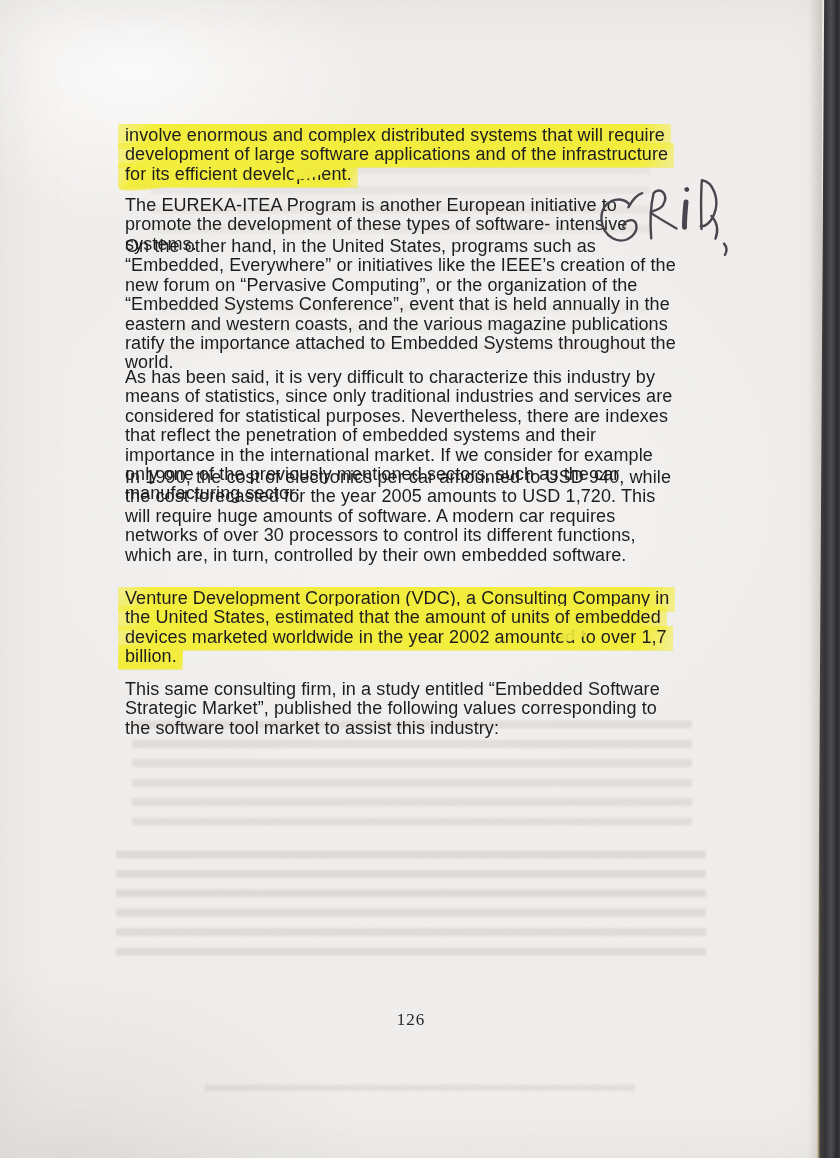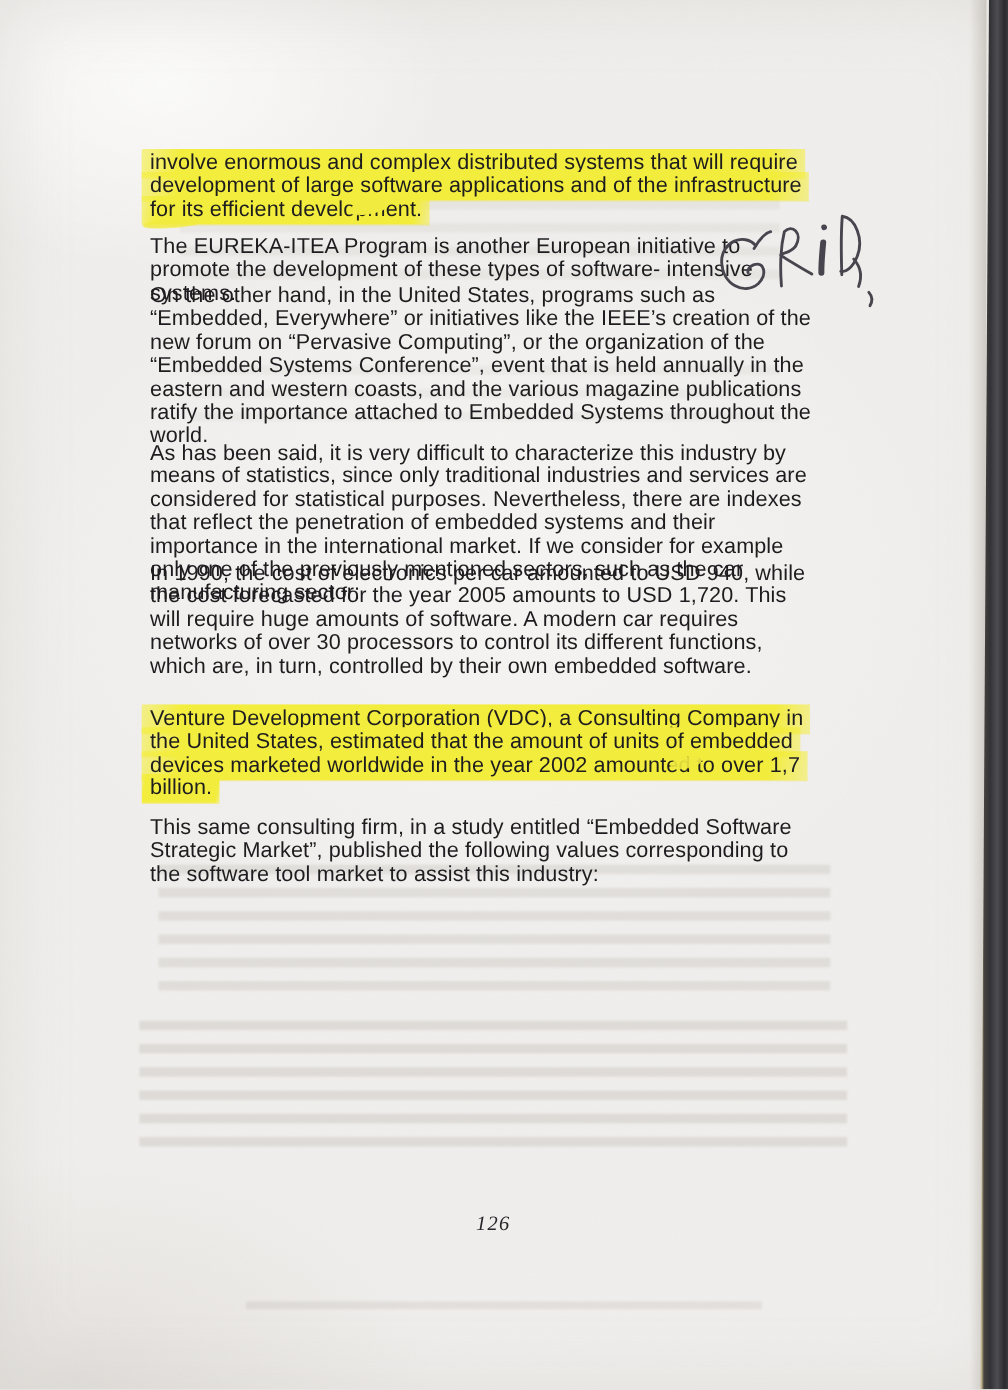--- a/index.html
+++ b/index.html
@@ -62,21 +62,21 @@
   .handwriting{
     position:absolute;left:596px;top:176px;width:140px;height:96px;
     transform:rotate(-6deg);
   }
   .handwriting svg{width:100%;height:100%;}
   .sr{position:absolute;width:1px;height:1px;overflow:hidden;clip-path:inset(50%);white-space:nowrap;}
 
   
   .pagenum{
     position:absolute;left:0;width:822px;top:1010px;text-align:center;
-    font-family:"Liberation Serif", serif;font-size:17px;letter-spacing:1px;color:#26252a;font-style:italic;
+    font-family:"Liberation Serif", serif;font-size:17px;letter-spacing:1px;color:#26252a;
   }
 
   
   .edge{
     position:absolute;top:0;right:0;width:24px;height:100%;
     background:linear-gradient(90deg,
       rgba(203,189,146,0) 0px, rgba(186,171,124,.85) 2px,
       #45433f 4px, #333236 9px, #4e4d51 15px, #2a292d 21px, #3a393d 24px);
     clip-path:polygon(34% 0, 100% 0, 100% 100%, 4% 100%);
   }

